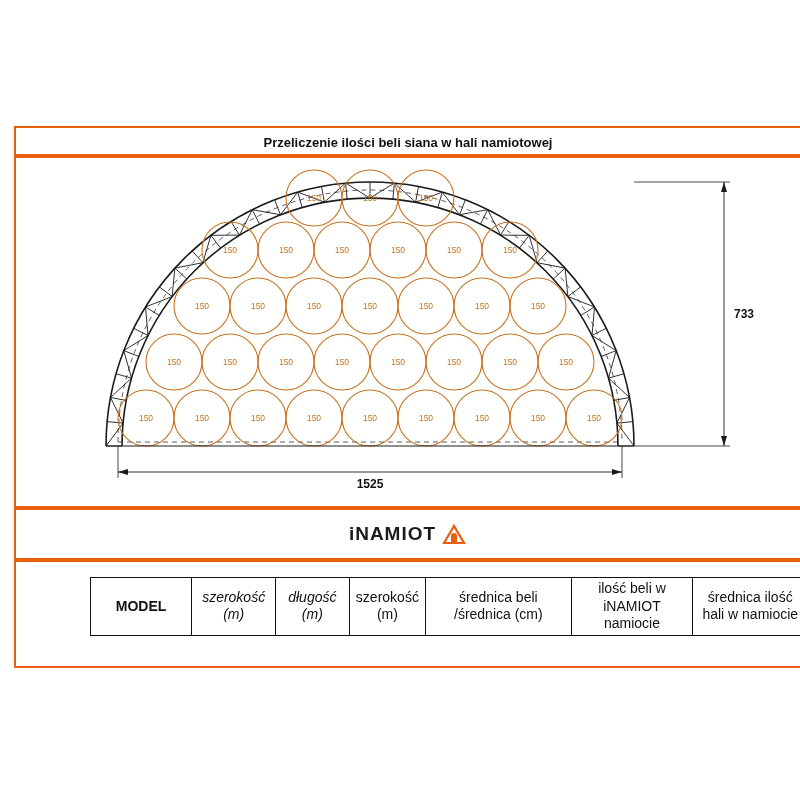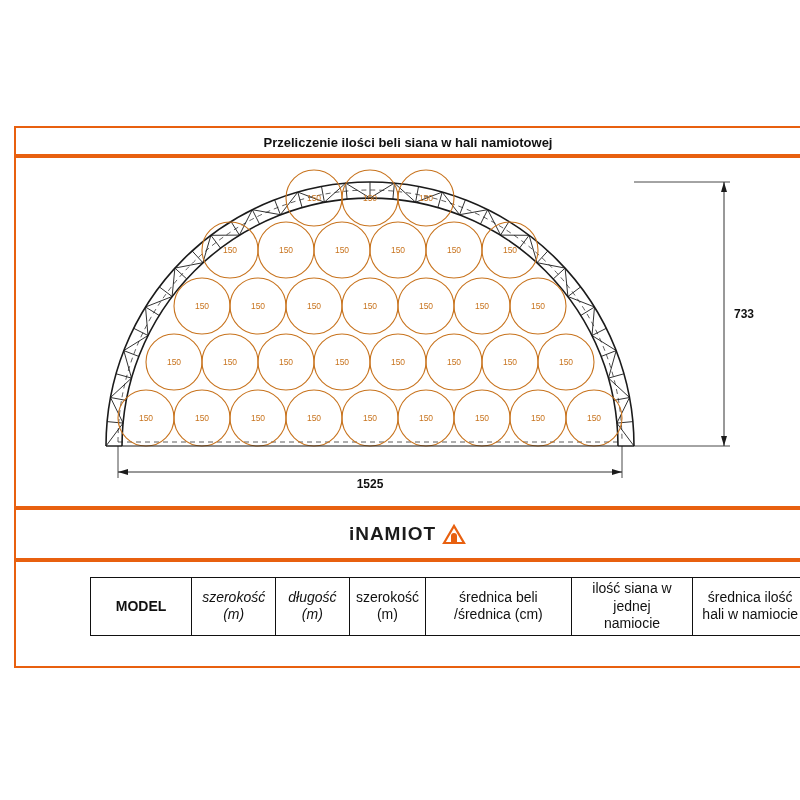--- a/index.html
+++ b/index.html
@@ -347,21 +347,21 @@
       </td>
       <td class="c-h">
         <div>szerokość</div>
         <div>(m)</div>
       </td>
       <td class="c-d">
         <div>średnica beli</div>
         <div>/średnica (cm)</div>
       </td>
       <td class="c-layer">
-        <div>ilość siana w jednej</div>
+        <div>ilość beli w iNAMIOT</div>
         <div>namiocie</div>
       </td>
       <td class="c-total">
         <div>średnica ilość</div>
         <div>hali w namiocie</div>
       </td>
     </tr>
   </tbody>
     </table>
 

